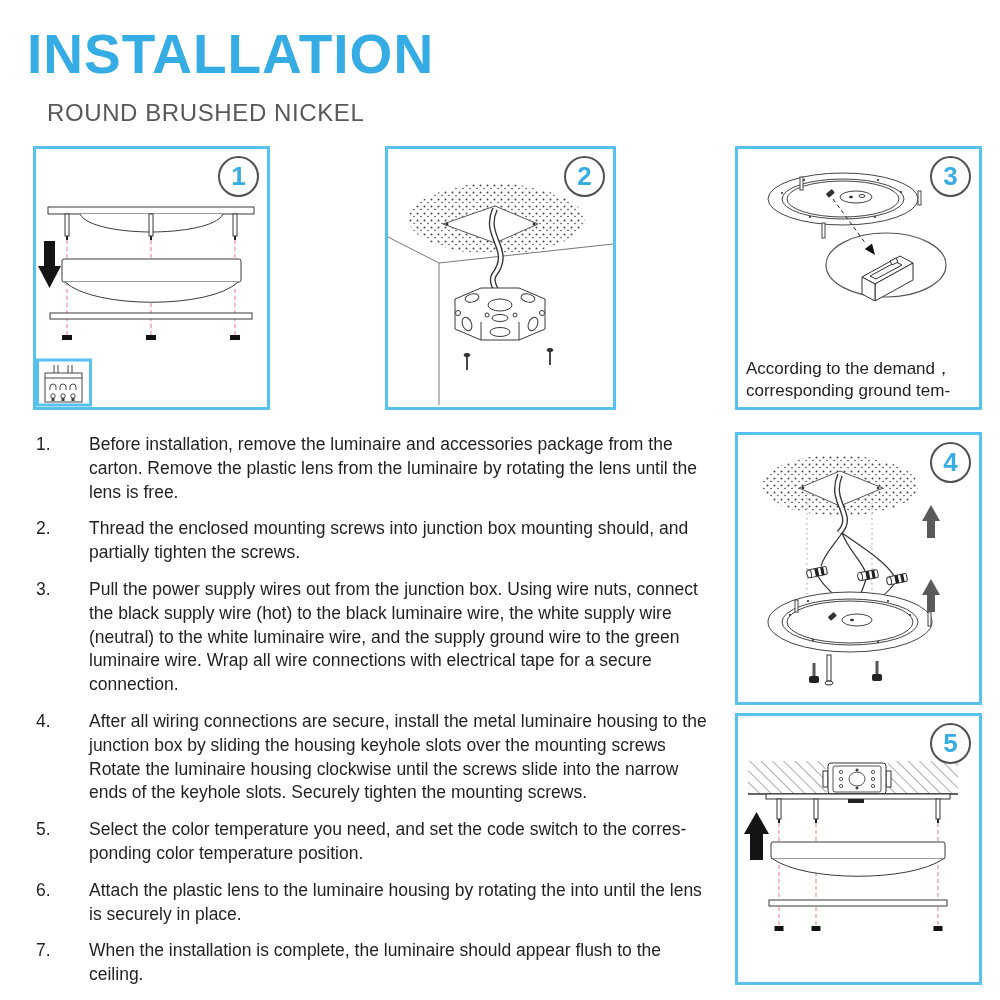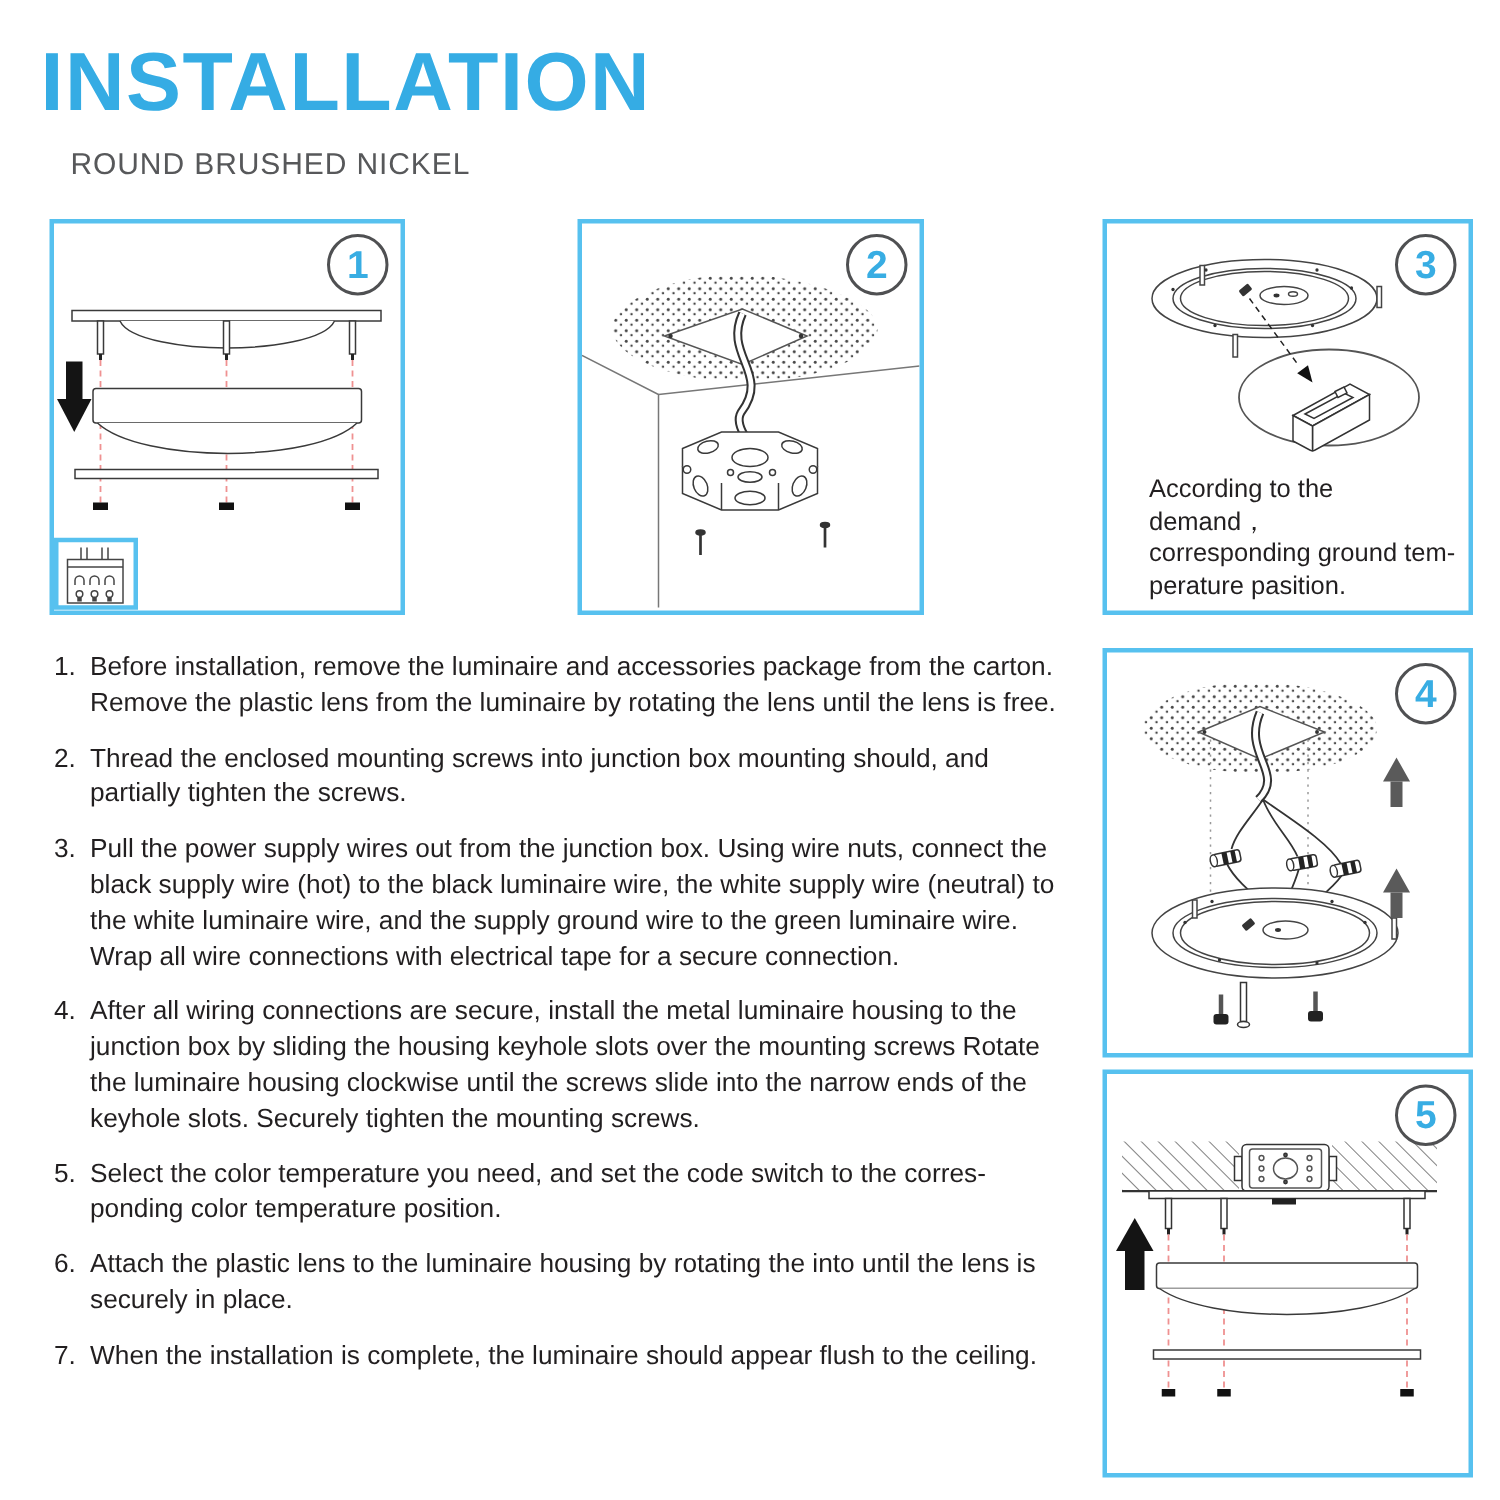--- a/index.html
+++ b/index.html
@@ -1,38 +1,38 @@
 <!DOCTYPE html>
 <html><head>
 <meta charset="utf-8">
 <style>
   html,body{margin:0;padding:0;background:#fff;}
   .page{position:relative;width:1000px;height:1000px;background:#ffffff;
         font-family:"Liberation Sans","DejaVu Sans",sans-serif;overflow:hidden;}
   .title{position:absolute;left:27px;top:22px;font-size:55px;font-weight:bold;
          color:#35ace4;letter-spacing:1px;}
-  .subtitle{position:absolute;left:47px;top:99px;font-size:20px;color:#57585a;
+  .subtitle{position:absolute;left:47px;top:99px;font-size:24px;color:#57585a;
             letter-spacing:0.6px;}
   .panel{position:absolute;background:#fff;border:3px solid #57c1ef;box-sizing:border-box;}
   .p1{left:33px;top:146px;width:237px;height:264px;}
   .p2{left:385px;top:146px;width:231px;height:264px;}
   .p3{left:735px;top:146px;width:247px;height:264px;}
   .p4{left:735px;top:432px;width:247px;height:273px;}
   .p5{left:735px;top:713px;width:247px;height:272px;}
   .badge{position:absolute;top:7px;right:8px;width:37px;height:37px;border-radius:50%;
          border:2px solid #4f5052;color:#38ade3;font-size:26px;font-weight:bold;
          display:flex;align-items:center;justify-content:center;background:#fff;z-index:3;}
   .diagram{position:absolute;left:0;top:0;}
-  .caption{position:absolute;left:0;right:0;bottom:6px;padding:0 8px 0 28px;
+  .caption{position:absolute;left:0;right:0;bottom:6px;padding:0 8px 0 8px;
            font-size:17px;line-height:1.26;color:#221f20;}
   .steps{position:absolute;left:36px;top:433px;width:676px;color:#221f20;
          font-size:17.5px;line-height:1.36;}
   .step{display:flex;margin-bottom:13px;}
   .step .num{flex:0 0 24px;}
-  .step .txt{flex:1;}
+  .step .txt{flex:1;margin-left:29px;}
 </style>
 </head>
 <body>
 
 <div class="page">
 
   <div class="title">INSTALLATION</div>
   <div class="subtitle">ROUND BRUSHED NICKEL</div>
 
   <div class="panel p1">
@@ -179,21 +179,20 @@
         <polygon points="124,128 162,107 175,114 137,135"></polygon>
         <polygon points="175,114 175,131 137,152 137,135"></polygon>
         <polygon points="124,128 137,135 137,152 124,145"></polygon>
         <polygon points="132,127 158,113 164,116 138,130" fill="none"></polygon>
         <polygon points="152,112 158,109 160,113 154,116"></polygon>
       </g>
     </svg>
     <div class="caption">
       <div>According to the demand，</div>
       <div>corresponding ground tem-</div>
-      <div>perature pasition.</div>
     </div>
   </div>
 
   <div class="panel p4">
     <div class="badge">
       <span>4</span>
     </div>
     <svg class="diagram" width="241" height="267" viewBox="0 0 241 267">
       <defs>
         <pattern id="stip4" width="7" height="7" patternUnits="userSpaceOnUse">

